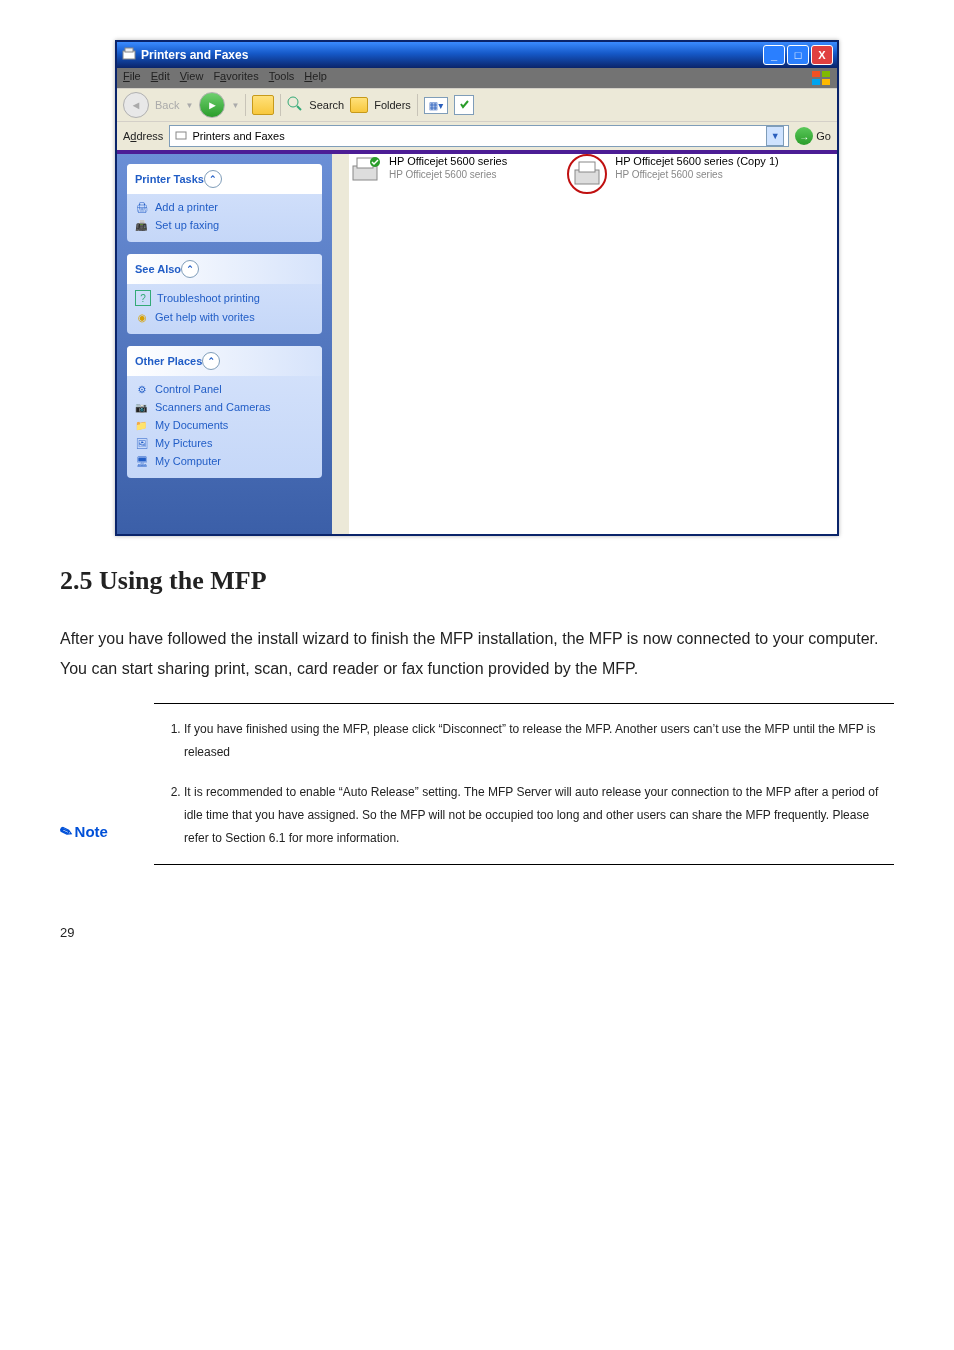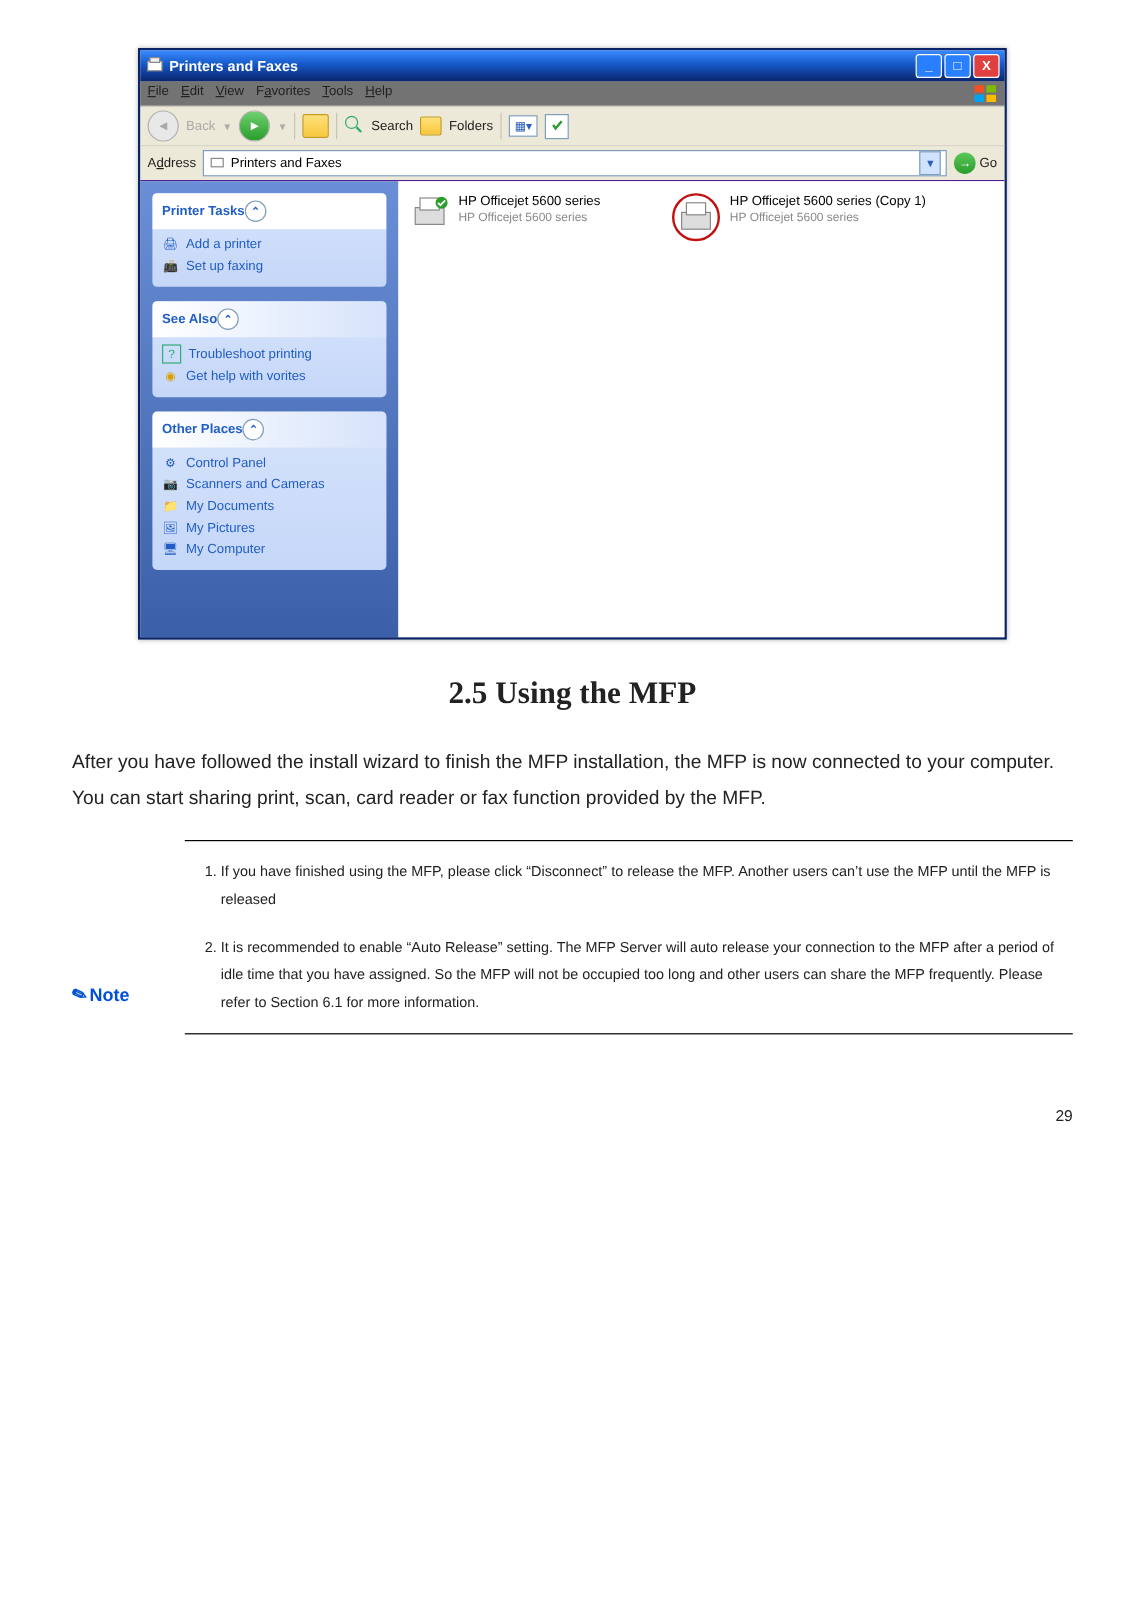--- a/index.html
+++ b/index.html
@@ -38,54 +38,54 @@
   .winbtn.close{background:#e04040;}
   .menubar { background:#737373; font-size:11px; padding:2px 6px; display:flex; gap:10px; border-bottom:1px solid #d4d0c8;}
   .menubar span u{text-decoration:underline;}
   .menubar .xpflag{margin-left:auto;width:20px;height:16px;}
   .toolbar{background:#ece9d8;padding:3px 6px;border-bottom:1px solid #d4d0c8;display:flex;align-items:center;gap:6px;font-size:11px;}
   .navcircle{width:24px;height:24px;border-radius:50%;border:1px solid #b0b0b0;display:flex;align-items:center;justify-content:center;}
   .navcircle.green{background:linear-gradient(#6fd06f,#2a9d2a);}
   .navcircle.fade{background:#e8e8e8;color:#aaa;}
   .toolsep{width:1px;height:22px;background:#c8c4b8;}
   .yellowfolder{width:20px;height:18px;background:linear-gradient(#ffe17a,#f8c83d);border:1px solid #c79a1a;border-radius:2px;}
-  .addrbar{background:#ece9d8;padding:3px 6px;border-bottom:1px solid #4c1d95;display:flex;align-items:center;gap:6px;font-size:11px;}
+  .addrbar{background:#ece9d8;padding:3px 6px;border-bottom:4px solid #4c1d95;display:flex;align-items:center;gap:6px;font-size:11px;}
   .addrinput{flex:1;height:20px;background:#fff;border:1px solid #7f9db9;display:flex;align-items:center;gap:4px;padding:0 4px;color:#000;}
   .gobtn{display:flex;align-items:center;gap:3px;}
   .gocircle{width:18px;height:18px;border-radius:50%;background:linear-gradient(#5ac85a,#2a9d2a);display:flex;align-items:center;justify-content:center;color:#fff;font-size:10px;font-weight:bold;}
   .bluedd{width:16px;height:18px;background:#cfe3ff;border:1px solid #7f9db9;display:flex;align-items:center;justify-content:center;color:#2a5fbd;font-size:9px;}
 
   .body-area{display:flex;min-height:380px;}
   .sidepane{width:195px;background:linear-gradient(to bottom,#6b8fd6,#3b5fa8);padding:10px;display:flex;flex-direction:column;gap:12px;}
   .taskbox{background:linear-gradient(to bottom,#d6e3fb,#c5d7f8);border-radius:4px;font-size:11px;overflow:hidden;}
   .taskhead{background:linear-gradient(to right,#fff,#d6e3fb);padding:6px 8px;color:#215dc6;font-weight:bold;display:flex;align-items:center;justify-content:flex-start;}
   .taskhead.white{background:#fff;color:#215dc6;}
   .chevcircle{width:16px;height:16px;border-radius:50%;background:#fff;border:1px solid #7f9db9;display:flex;align-items:center;justify-content:center;color:#215dc6;font-size:9px;}
   .tasklinks{padding:6px 8px 10px 8px;display:flex;flex-direction:column;gap:4px;}
   .tasklink{color:#215dc6;display:flex;align-items:center;gap:6px;}
   .tinyicon{width:14px;height:14px;display:flex;align-items:center;justify-content:center;font-size:10px;}
 
-  .content-area{flex:1;background:#fff;padding:10px;display:flex;gap:60px;align-items:flex-start;}
+  .content-area{flex:1;background:#fff;display:flex;gap:60px;align-items:flex-start;margin-left:17px;}
   .printer-item{display:flex;gap:8px;font-size:11px;color:#000;line-height:14px;}
   .printer-icon{width:32px;height:32px;position:relative;}
   .printer-icon svg{width:32px;height:32px;}
   .printer-sub{color:#888;font-size:10px;}
   .redcircle{border:2px solid #c01010;border-radius:50%;padding:2px;}
 
   
-  h2.section{font-family:Verdana;font-weight:bold;font-size:26px;margin:10px 0 28px 0;text-align:center;}
+  h2.section{font-family:Verdana;font-weight:bold;font-size:26px;margin:10px 0 28px 0;}
   p.bodytext{line-height:1.9;font-size:16px;}
   .note-table{display:flex;gap:24px;margin-top:18px;}
   .note-label{width:70px;color:#0050d8;font-weight:bold;font-size:15px;padding-top:120px;}
   .pencil{display:inline-block;transform:rotate(-20deg);margin-right:2px;}
   .note-content{flex:1;border-top:1px solid #000;border-bottom:1px solid #000;padding:14px 6px;}
   .note-content ol{margin:0;padding-left:24px;}
   .note-content li{line-height:1.9;margin-bottom:18px;font-size:12px;}
   .note-content li:last-child{margin-bottom:0;}
-  .pagenum{text-align:right;font-size:13px;margin-top:60px;}
+  .pagenum{text-align:left;font-size:13px;margin-top:60px;}
 </style>
 </head>
 <body>
 
 <div class="xp-window">
   <div class="titlebar">
     <div class="ti">
       <span>
         <svg width="16" height="16">
             <rect x="2" y="5" width="12" height="8" fill="#fff" stroke="#888"></rect>

